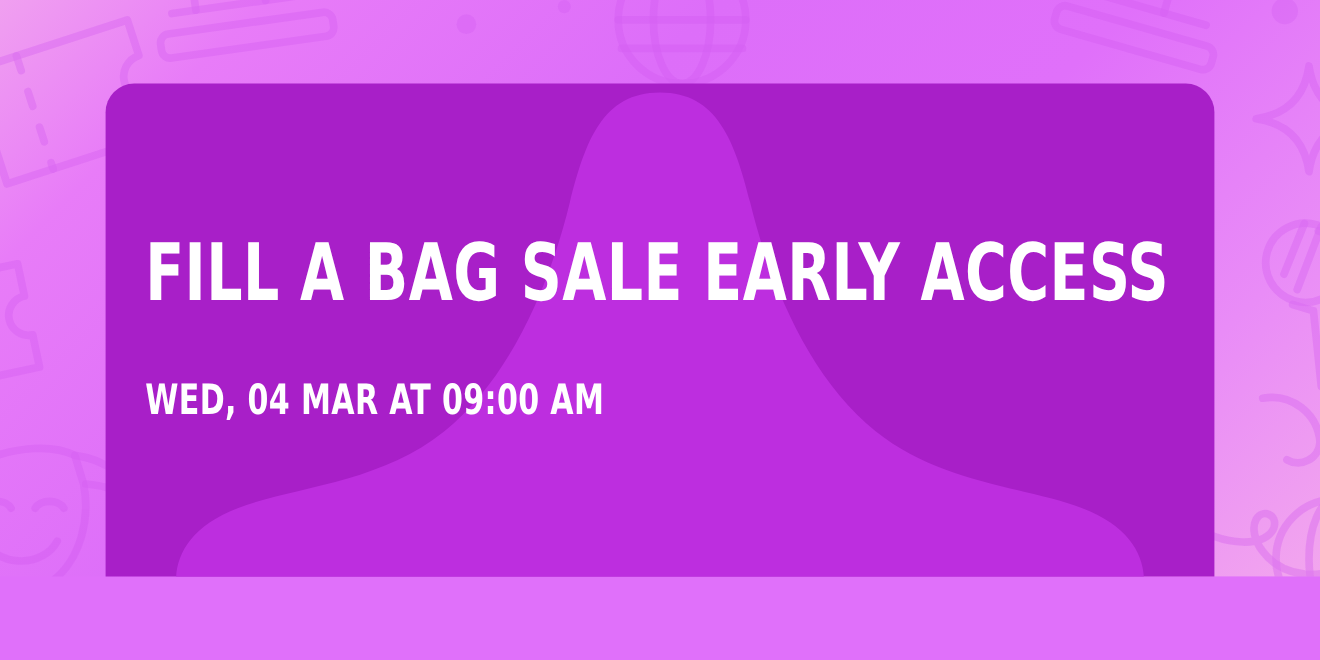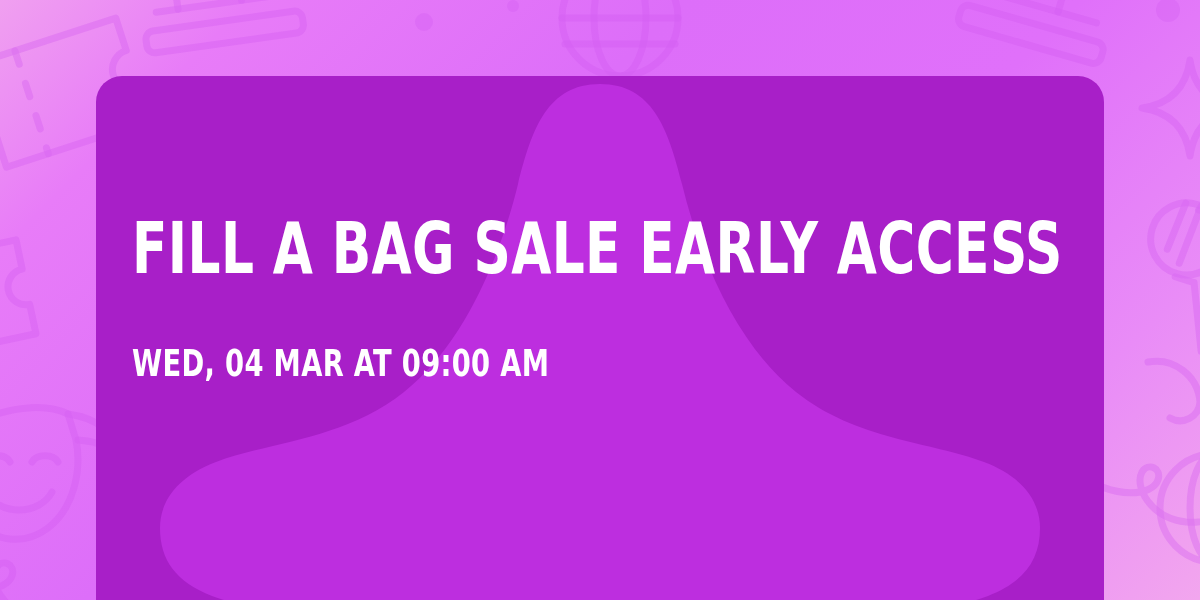--- a/index.html
+++ b/index.html
@@ -11,21 +11,21 @@
   }
 
   body {
     font-family:"Liberation Sans", sans-serif;
     background:#e070fa;
   }
 
   #stage {
     position:relative;
     width:1200px;
-    height:600px;
+    height:524px;
     overflow:hidden;
     background:
       linear-gradient(135deg,
         #f0a0f0 0%,
         #e87cf8 14%,
         #dd6ef9 38%,
         #e070fa 60%,
         #e98cf7 82%,
         #f2a6ee 100%);
   }

